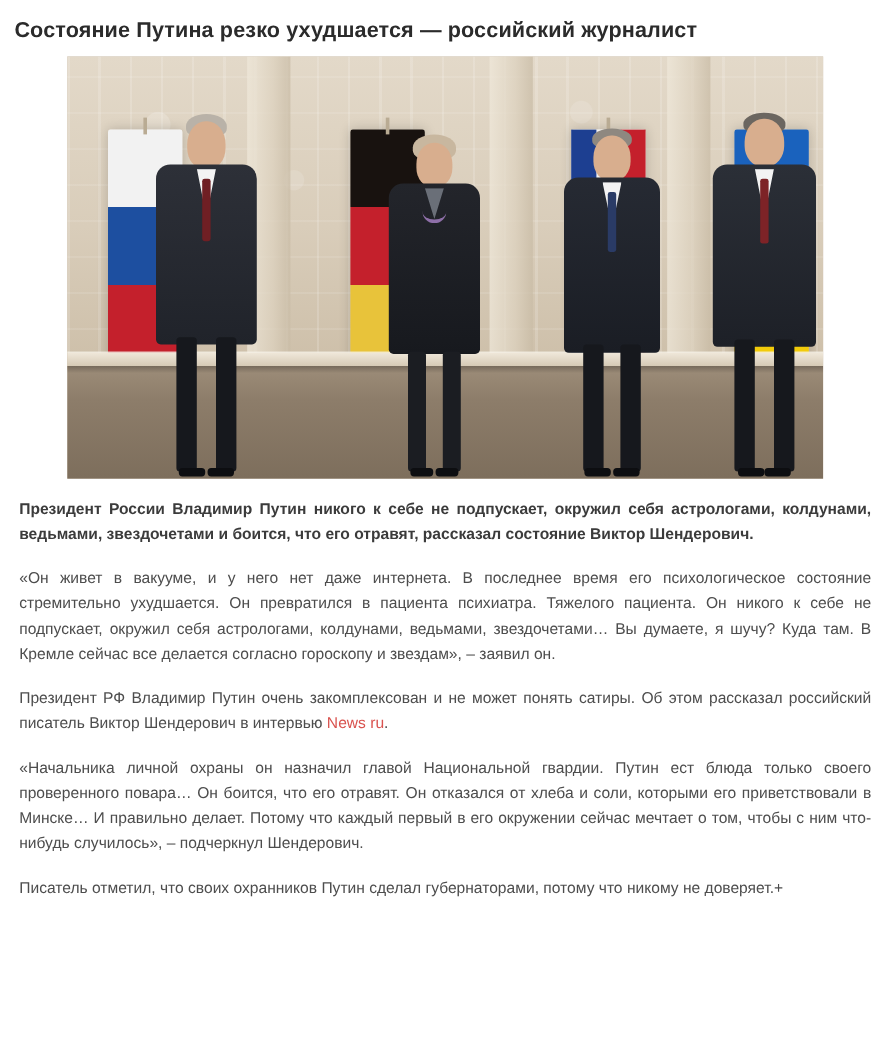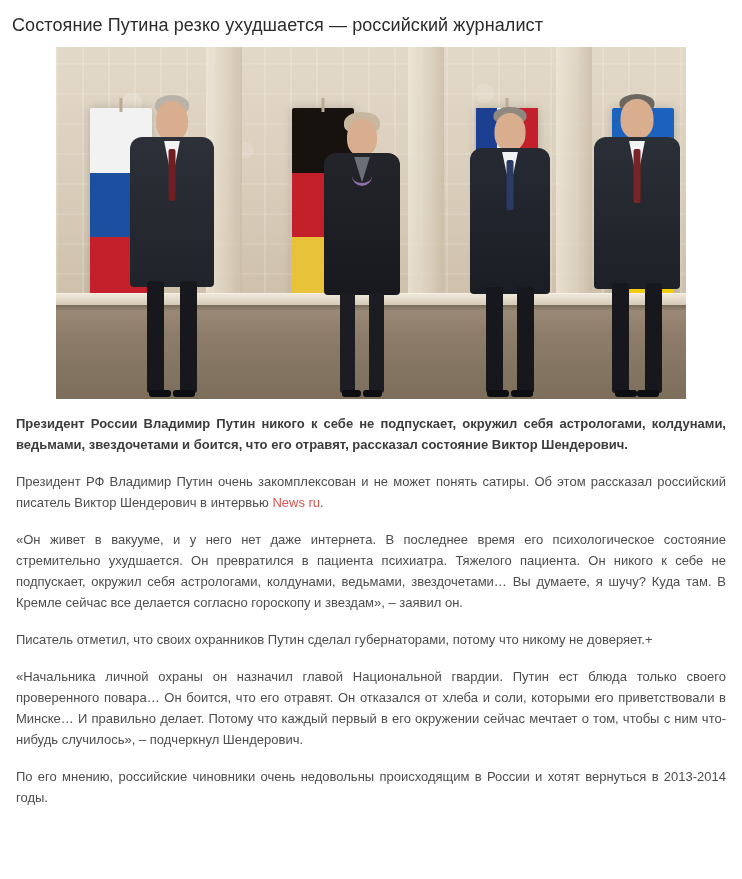--- a/index.html
+++ b/index.html
@@ -14,21 +14,21 @@
     color: #4a4a4a;
     overflow: hidden;
   }
   .page {
     width: 742px;
     box-sizing: border-box;
     padding: 10px 10px 0 10px;
   }
   .headline {
     font-size: 18px;
-    font-weight: normal;
+    font-weight: bold;
     color: #2b2b2b;
     line-height: 1.25;
     margin: 4px 0 10px 2px;
     letter-spacing: 0.1px;
   }
   .figure {
     width: 630px;
     height: 352px;
     margin: 0 auto 14px auto;
     position: relative;
@@ -263,22 +263,21 @@
           <div class="leg r">
               <span class="shoe r"></span>
             </div>
         </div>
       </div>
     </div>
   </div>
 
   <p class="lead">Президент России Владимир Путин никого к себе не подпускает, окружил себя астрологами, колдунами, ведьмами, звездочетами и боится, что его отравят, рассказал состояние Виктор Шендерович.</p>
 
+  <p class="body">«Он живет в вакууме, и у него нет даже интернета. В последнее время его психологическое состояние стремительно ухудшается. Он превратился в пациента психиатра. Тяжелого пациента. Он никого к себе не подпускает, окружил себя астрологами, колдунами, ведьмами, звездочетами… Вы думаете, я шучу? Куда там. В Кремле сейчас все делается согласно гороскопу и звездам», – заявил он.</p>
+
   <p class="body">
     <span>Президент РФ Владимир Путин очень закомплексован и не может понять сатиры. Об этом рассказал российский писатель Виктор Шендерович в интервью </span><a class="inline-link" href="#">News ru</a><span>.</span>
   </p>
-
-  <p class="body">«Он живет в вакууме, и у него нет даже интернета. В последнее время его психологическое состояние стремительно ухудшается. Он превратился в пациента психиатра. Тяжелого пациента. Он никого к себе не подпускает, окружил себя астрологами, колдунами, ведьмами, звездочетами… Вы думаете, я шучу? Куда там. В Кремле сейчас все делается согласно гороскопу и звездам», – заявил он.</p>
+  <p class="body">«Начальника личной охраны он назначил главой Национальной гвардии. Путин ест блюда только своего проверенного повара… Он боится, что его отравят. Он отказался от хлеба и соли, которыми его приветствовали в Минске… И правильно делает. Потому что каждый первый в его окружении сейчас мечтает о том, чтобы с ним что-нибудь случилось», – подчеркнул Шендерович.</p>
   <p class="body">Писатель отметил, что своих охранников Путин сделал губернаторами, потому что никому не доверяет.+</p>
-  <p class="body">«Начальника личной охраны он назначил главой Национальной гвардии. Путин ест блюда только своего проверенного повара… Он боится, что его отравят. Он отказался от хлеба и соли, которыми его приветствовали в Минске… И правильно делает. Потому что каждый первый в его окружении сейчас мечтает о том, чтобы с ним что-нибудь случилось», – подчеркнул Шендерович.</p>
-  <p class="body">По его мнению, российские чиновники очень недовольны происходящим в России и хотят вернуться в 2013-2014 годы.</p>
 
 </div>
 
 </body></html>

